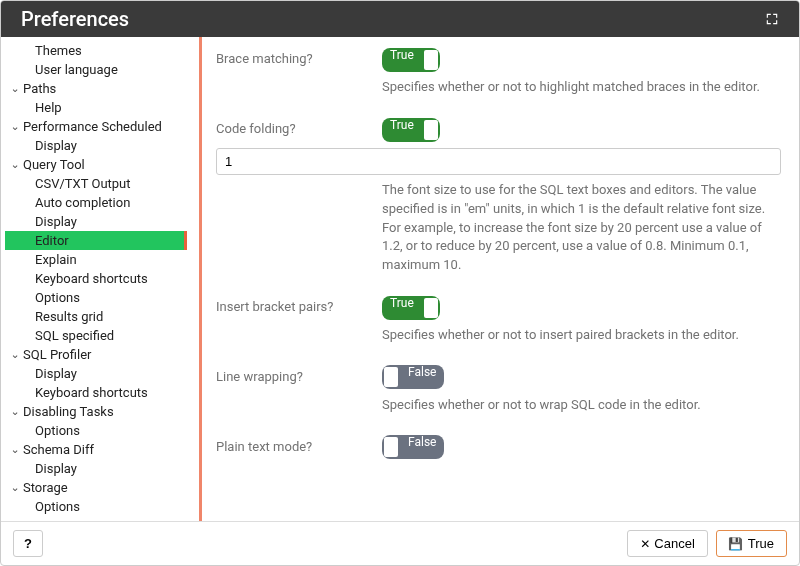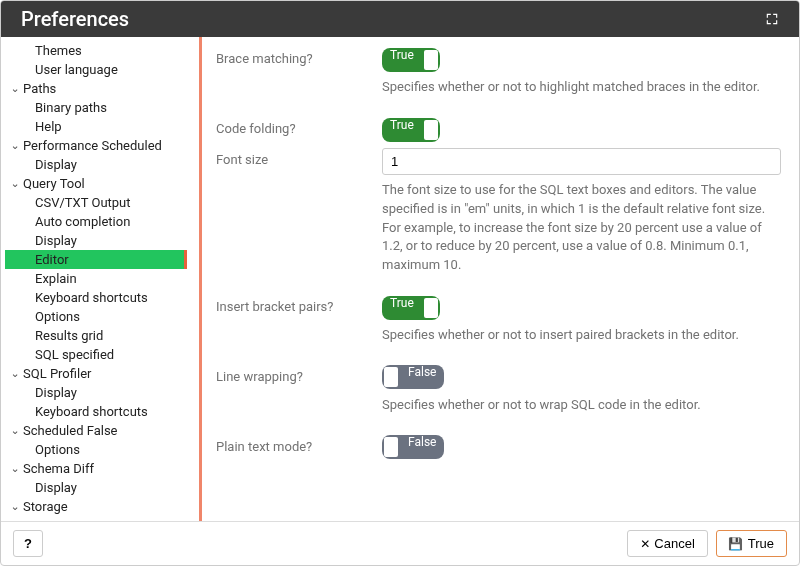--- a/index.html
+++ b/index.html
@@ -57,23 +57,20 @@
           <span>Themes</span>
         </div>
         <div class="tree-item child">
           <span>User language</span>
         </div>
         <div class="tree-item group">
           <span class="chev">⌄</span>
           <span>Paths</span>
         </div>
         <div class="tree-item child">
-          <span>Binary paths</span>
-        </div>
-        <div class="tree-item child">
           <span>Help</span>
         </div>
         <div class="tree-item group">
           <span class="chev">⌄</span>
           <span>Performance Scheduled</span>
         </div>
         <div class="tree-item child">
           <span>Display</span>
         </div>
         <div class="tree-item group">
@@ -112,21 +109,21 @@
           <span>SQL Profiler</span>
         </div>
         <div class="tree-item child">
           <span>Display</span>
         </div>
         <div class="tree-item child">
           <span>Keyboard shortcuts</span>
         </div>
         <div class="tree-item group">
           <span class="chev">⌄</span>
-          <span>Scheduled False</span>
+          <span>Disabling Tasks</span>
         </div>
         <div class="tree-item child">
           <span>Options</span>
         </div>
         <div class="tree-item group">
           <span class="chev">⌄</span>
           <span>Schema Diff</span>
         </div>
         <div class="tree-item child">
           <span>Display</span>
@@ -154,21 +151,20 @@
 
         <div class="row">
           <div class="label">Code folding?</div>
           <div class="field"><div class="toggle on">
                 <span class="txt">True</span>
                 <span class="knob"></span>
               </div></div>
         </div>
 
         <div class="row">
-          <div class="label">Font size</div>
           <div class="field"><input class="num" value="1" style=""></div>
         </div>
         <div class="desc">The font size to use for the SQL text boxes and editors. The value specified is in "em" units, in which 1 is the default relative font size. For example, to increase the font size by 20 percent use a value of 1.2, or to reduce by 20 percent, use a value of 0.8. Minimum 0.1, maximum 10.</div>
 
         <div class="row">
           <div class="label">Insert bracket pairs?</div>
           <div class="field"><div class="toggle on">
                 <span class="txt">True</span>
                 <span class="knob"></span>
               </div></div>

